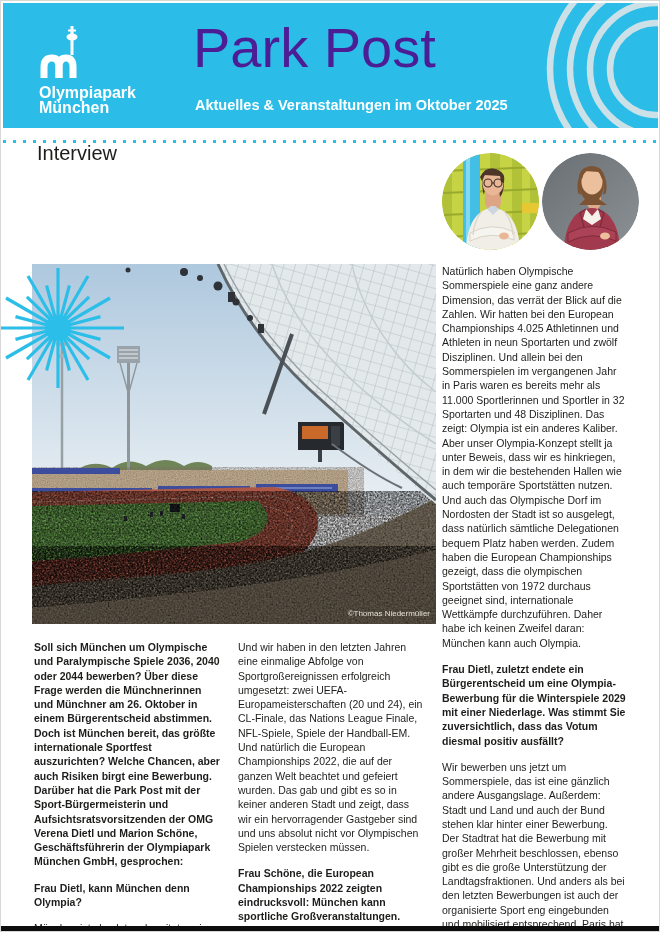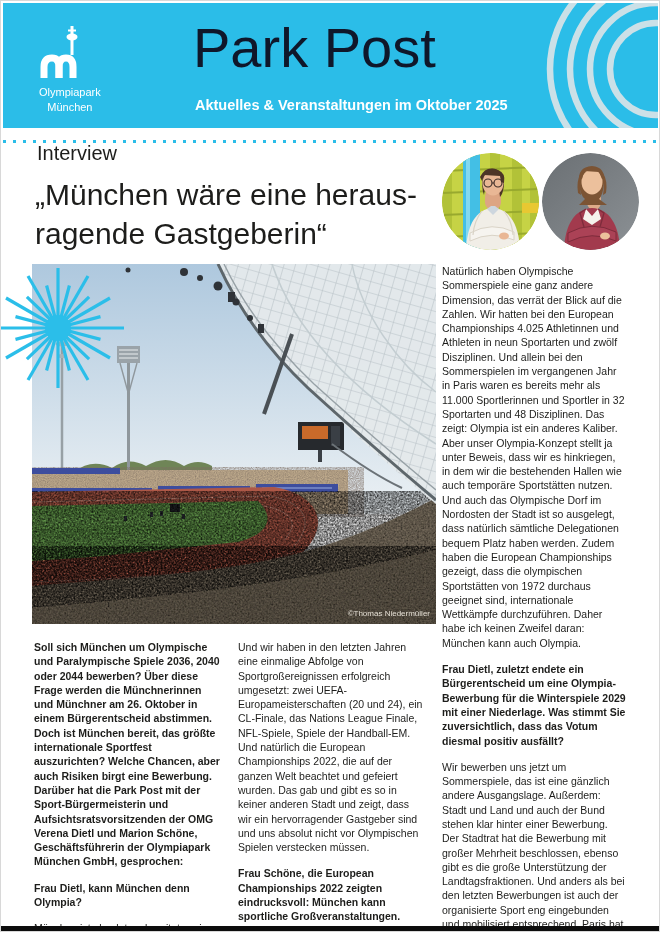--- a/index.html
+++ b/index.html
@@ -5,22 +5,22 @@
   html,body{margin:0;padding:0;background:#ffffff;}
   .page{
     position:relative;width:660px;height:932px;box-sizing:border-box;
     background:#ffffff;border:1px solid #d8d8d8;overflow:hidden;
     font-family:"Liberation Sans",sans-serif;color:#1d1d1b;
   }
   
   .header{position:absolute;left:2px;top:2px;width:655px;height:125px;background:#2BBDE8;overflow:hidden;}
   .rings{position:absolute;right:-2px;top:0;}
   .logo{position:absolute;left:36px;top:22px;}
-  .logo-text{color:#fff;font-weight:normal;font-size:11px;line-height:15px;margin-top:2px;text-align:center;}
-  .np-title{position:absolute;left:190px;top:12px;color:#0f172a;font-size:56px;font-weight:500;letter-spacing:0;}
+  .logo-text{color:#fff;font-weight:bold;font-size:16px;line-height:15px;margin-top:2px;}
+  .np-title{position:absolute;left:190px;top:12px;color:#4c1d95;font-size:56px;font-weight:500;letter-spacing:0;}
   .np-sub{position:absolute;left:192px;top:94px;color:#fff;font-size:14.5px;font-weight:bold;}
   .dotline{position:absolute;left:2px;top:139px;width:656px;height:3px;
     background:repeating-linear-gradient(to right,#2BBDE8 0 3px,transparent 3px 10px);}
   
   .kicker{position:absolute;left:36px;top:141px;font-size:20px;}
   .headline{position:absolute;left:34px;top:174px;font-size:30px;line-height:39px;font-weight:400;}
   .portrait{position:absolute;top:152px;width:97px;height:97px;border-radius:50%;overflow:hidden;}
   .p1{left:441px;}
   .p2{left:541px;}
   
@@ -67,24 +67,20 @@
       </div>
     </div>
 
     <div class="np-title">Park Post</div>
     <div class="np-sub">Aktuelles &amp; Veranstaltungen im Oktober 2025</div>
   </div>
 
   <div class="dotline"></div>
 
   <div class="kicker">Interview</div>
-  <div class="headline">
-    <div>„München wäre eine heraus-</div>
-    <div>ragende Gastgeberin“</div>
-  </div>
 
   <div class="portrait p1">
     <svg width="97" height="97" viewBox="0 0 97 97">
       <defs>
         <clipPath id="cp1">
             <circle cx="48.5" cy="48.5" r="48.5"></circle>
           </clipPath>
       </defs>
       <g clip-path="url(#cp1)">
         <rect width="97" height="97" fill="#c6d345"></rect>

